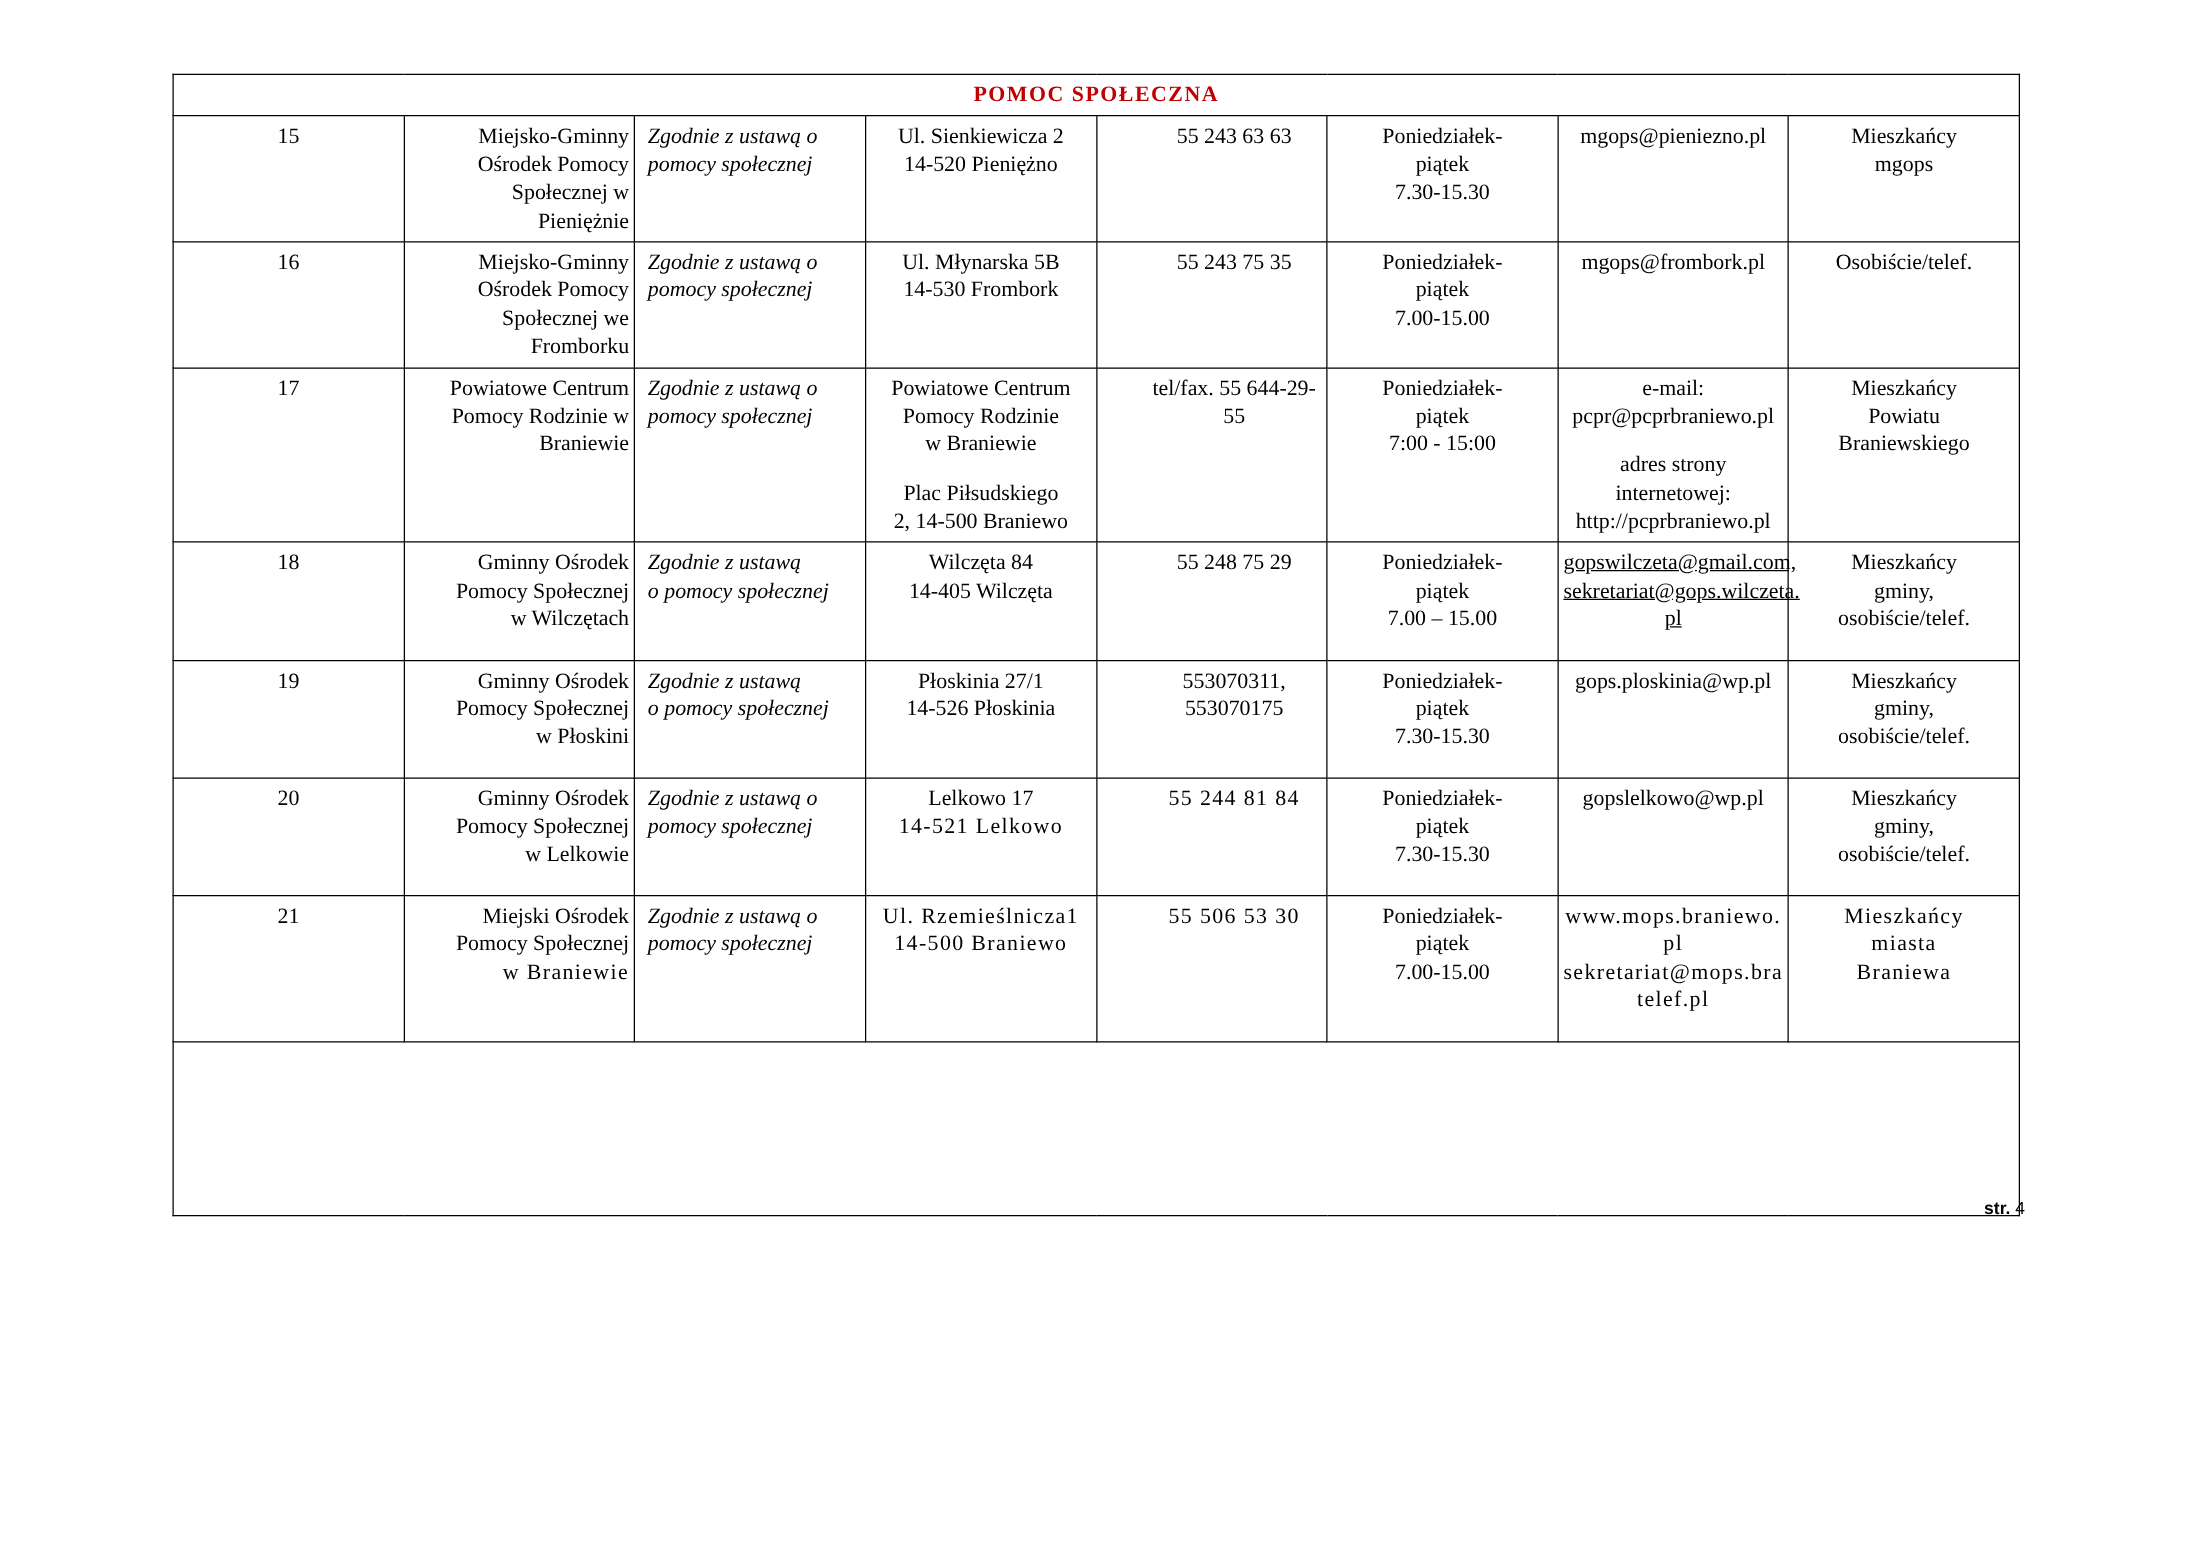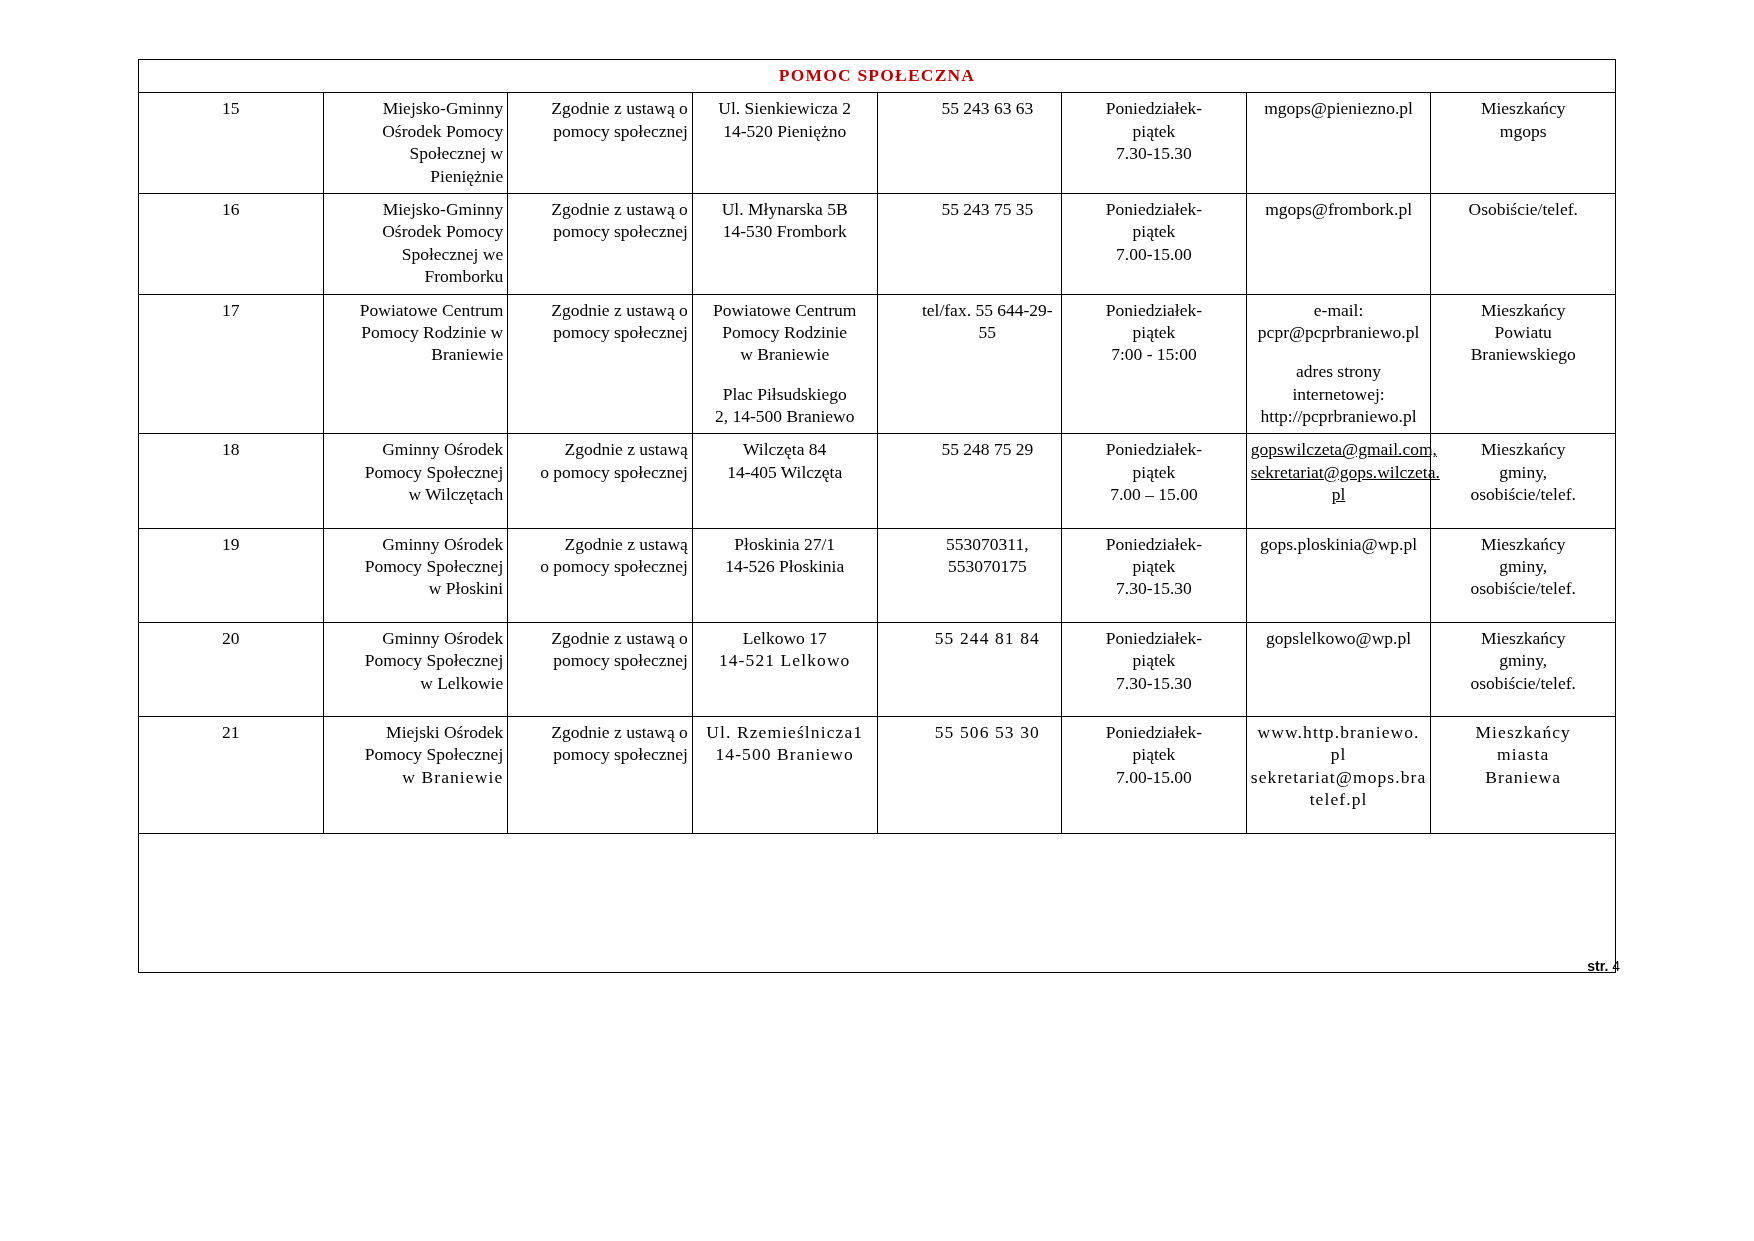--- a/index.html
+++ b/index.html
@@ -41,21 +41,21 @@
     text-align: center;
     font-weight: bold;
     color: #C00000;
     font-size: 21px;
     letter-spacing: 1.2px;
     padding: 11px 0 12px 0;
     border: 1px solid #000000;
   }
   td.col-num { width: 46px; }
   td.col-name { width: 185px; text-align: right; }
-  td.col-basis { width: 178px; text-align: right; padding-left: 10px; }
+  td.col-basis { width: 178px; text-align: left; padding-left: 10px; font-style: italic; }
   td.col-address { width: 196px; }
   td.col-phone { width: 198px; padding-left: 40px; }
   td.col-hours { width: 168px; }
   td.col-email { width: 243px; }
   td.col-who { width: 164px; }
 
   .cell-line { display: block; }
   .cell-gap { display: block; height: 17px; }
   .u { text-decoration: underline; }
   .spaced { letter-spacing: 1.1px; }
@@ -326,21 +326,21 @@
         </td>
         <td class="col-phone">
           <span class="cell-line spaced">55 506 53 30</span>
         </td>
         <td class="col-hours">
           <span class="cell-line">Poniedziałek-</span>
           <span class="cell-line">piątek</span>
           <span class="cell-line">7.00-15.00</span>
         </td>
         <td class="col-email">
-          <span class="cell-line spaced">www.http.braniewo.</span>
+          <span class="cell-line spaced">www.mops.braniewo.</span>
           <span class="cell-line spaced">pl</span>
           <span class="cell-line spaced">sekretariat@mops.bra</span>
           <span class="cell-line spaced">telef.pl</span>
         </td>
         <td class="col-who">
           <span class="cell-line spaced">Mieszkańcy</span>
           <span class="cell-line spaced">miasta</span>
           <span class="cell-line spaced">Braniewa</span>
         </td>
       </tr>

